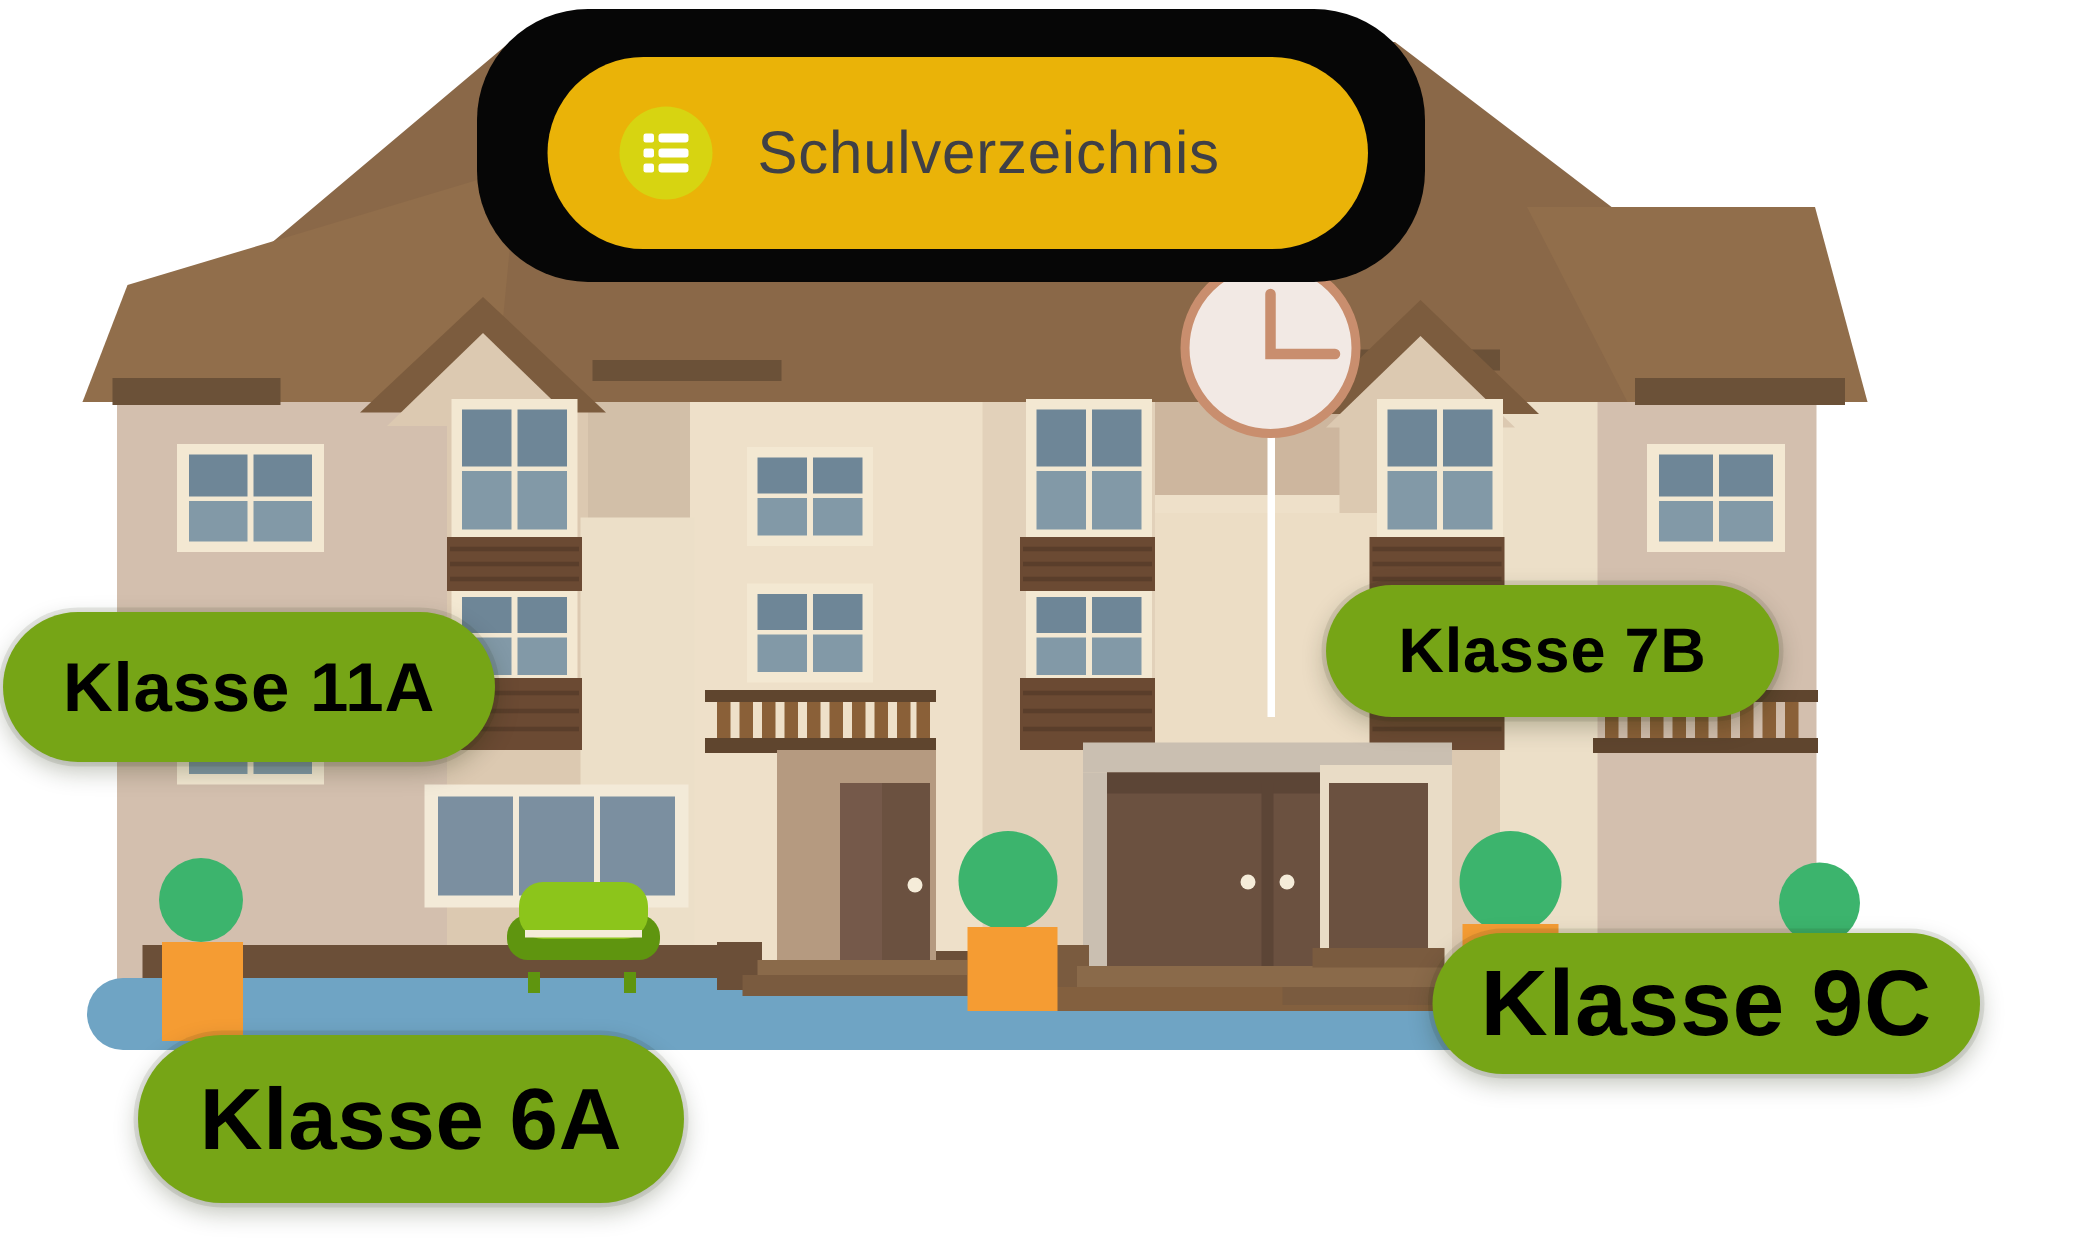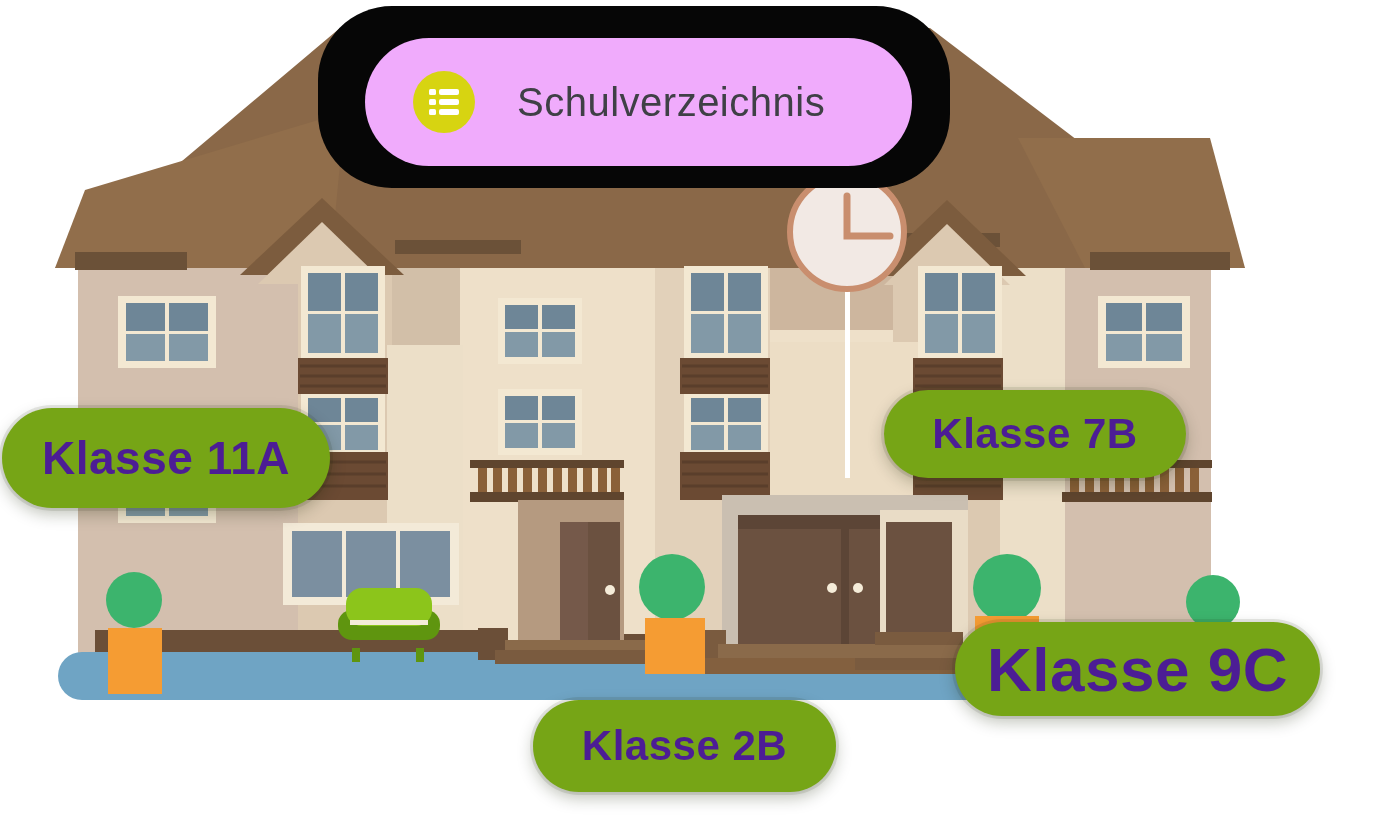--- a/index.html
+++ b/index.html
@@ -1,31 +1,31 @@
 <!DOCTYPE html>
 <html><head>
 <meta charset="utf-8">
 <style>
   html,body{margin:0;padding:0;background:#fff;}
   #stage{position:relative;width:1392px;height:836px;background:#ffffff;overflow:hidden;
          font-family:"Liberation Sans", sans-serif;}
   #building-svg{position:absolute;left:0;top:0;z-index:1;}
-  .class-pill{position:absolute;z-index:6;background:#76a516;color:#4c1d95;
+  .class-pill{position:absolute;z-index:6;background:#76a516;color:#000000;
       display:flex;align-items:center;justify-content:center;font-weight:700;
       box-shadow:0 0 0 3px rgba(25,35,5,.10), 0 6px 16px rgba(25,35,5,.28);
       letter-spacing:.5px;cursor:pointer;user-select:none;}
   #pill-11a{left:2px;top:408px;width:328px;height:100px;border-radius:50px;font-size:46px;}
   #pill-7b {left:884px;top:390px;width:302px;height:88px;border-radius:44px;font-size:42px;text-align:center;}
   #pill-6a {left:92px;top:690px;width:364px;height:112px;border-radius:56px;font-size:58px;}
   #pill-2b {left:533px;top:700px;width:303px;height:92px;border-radius:46px;font-size:42px;}
   #pill-9c {left:955px;top:622px;width:365px;height:94px;border-radius:63px;font-size:62px;}
   #header-shadow{position:absolute;left:318px;top:6px;width:632px;height:182px;
       border-radius:74px;background:#060606;z-index:4;}
   #header-pill{position:absolute;left:365px;top:38px;width:547px;height:128px;border-radius:64px;
-      background:#f0abfc;z-index:5;display:flex;align-items:center;padding-left:48px;box-sizing:border-box;gap:12px;}
+      background:#eab308;z-index:5;display:flex;align-items:center;padding-left:48px;box-sizing:border-box;}
   #header-icon{width:62px;height:62px;border-radius:50%;background:#d7d411;flex:0 0 auto;
       display:flex;align-items:center;justify-content:center;}
   #header-title{margin-left:30px;font-size:40px;font-weight:500;color:#3f4046;letter-spacing:.5px;}
 </style>
 </head>
 <body>
 
 <div id="stage">
 
   <svg id="building-svg" width="1392" height="836" viewBox="0 0 1392 836">
@@ -282,16 +282,16 @@
           <rect x="2" y="24" width="7" height="6" rx="1.5"></rect>
             <rect x="12" y="24" width="20" height="6" rx="2"></rect>
         </g>
       </svg>
     </div>
     <div id="header-title">Schulverzeichnis</div>
   </div>
 
   <div class="class-pill" id="pill-11a">Klasse 11A</div>
   <div class="class-pill" id="pill-7b">Klasse 7B</div>
-  <div class="class-pill" id="pill-2b">Klasse 2B</div>
+  <div class="class-pill" id="pill-6a">Klasse 6A</div>
   <div class="class-pill" id="pill-9c">Klasse 9C</div>
 
 </div>
 
 </body></html>

